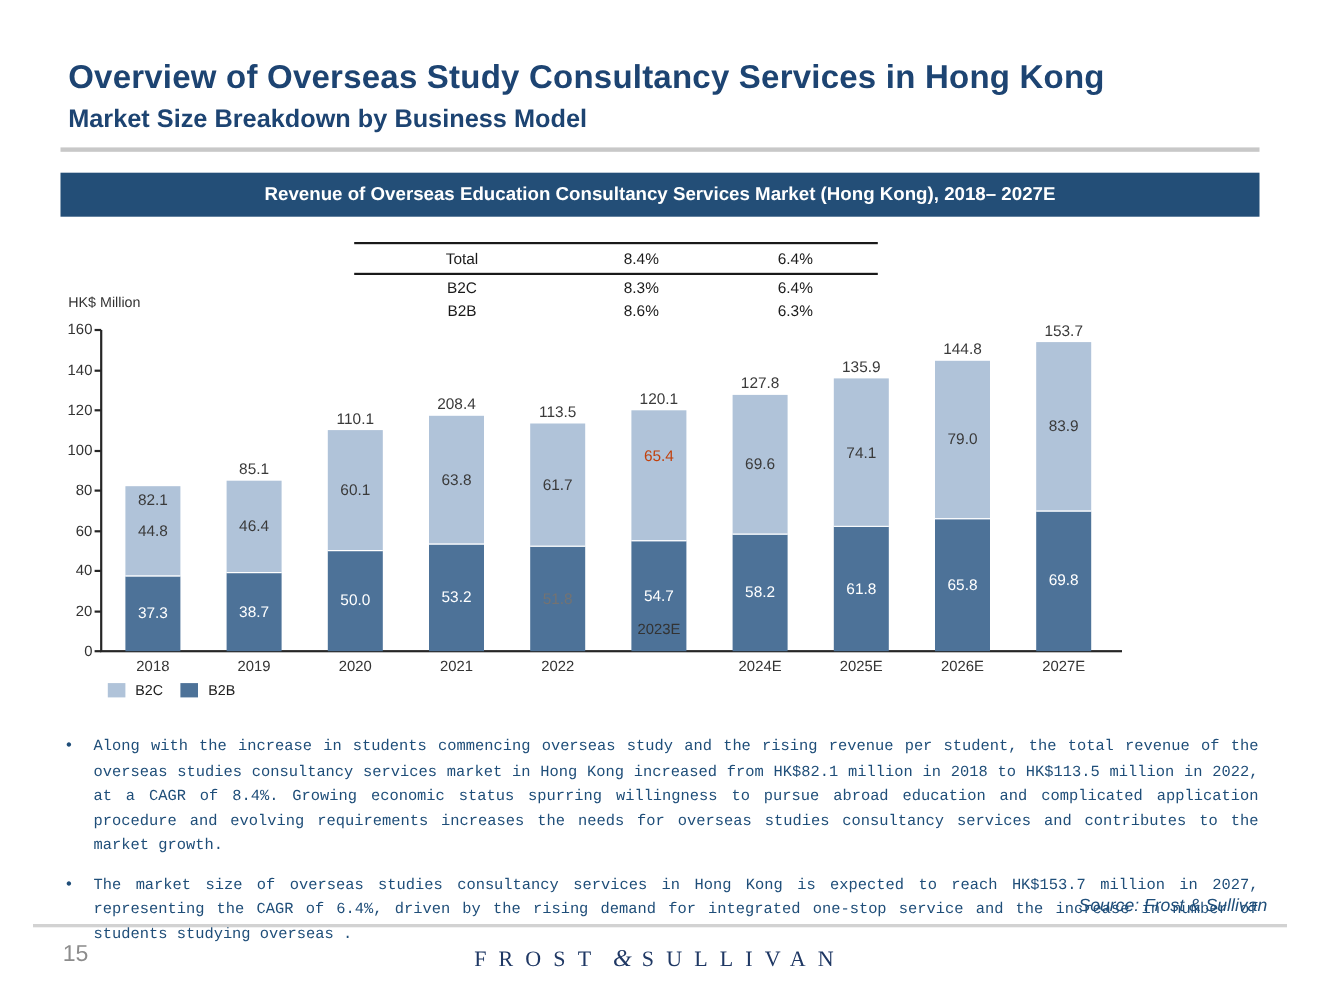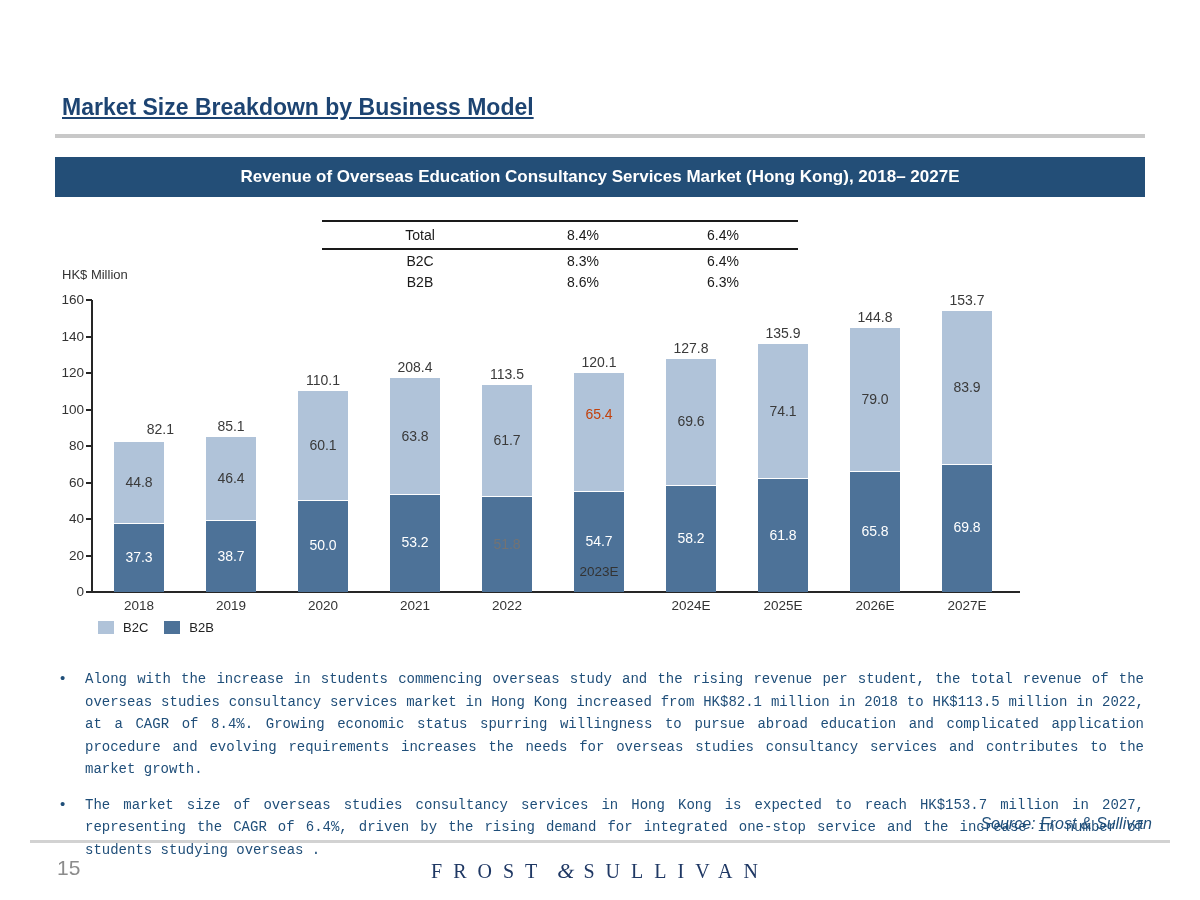--- a/index.html
+++ b/index.html
@@ -13,21 +13,21 @@
     overflow: hidden;
   }
 
   
   .page-title {
     position: absolute; left: 62px; top: 54px; width: 1090px;
     font-size: 30px; font-weight: bold; color: #1d4472; letter-spacing: 0.2px;
   }
   .page-subtitle {
     position: absolute; left: 62px; top: 94px; width: 1090px;
-    font-size: 23px; font-weight: bold; color: #1d4472; text-decoration: underline;
+    font-size: 23px; font-weight: bold; color: #1d4472;
   }
   .header-rule {
     position: absolute; left: 55px; top: 134px; width: 1090px; height: 4px;
     background: #c8c8c8;
   }
   .section-banner {
     position: absolute; left: 55px; top: 157px; width: 1090px; height: 40px;
     background: #234e77; color: #ffffff;
     display: flex; align-items: center; justify-content: center;
     font-size: 17px; font-weight: bold;
@@ -79,20 +79,21 @@
     font-family: "Liberation Serif", serif; color: #1f3864; font-size: 20px;
   }
   .footer-logo .logo-word { letter-spacing: 11px; }
   .footer-logo .logo-amp { font-style: italic; font-size: 22px; padding: 0 9px; letter-spacing: 0; }
 </style>
 </head>
 <body>
 
 <div class="slide">
 
+  <div class="page-title">Overview of Overseas Study Consultancy Services in Hong Kong</div>
   <div class="page-subtitle">Market Size Breakdown by Business Model</div>
   <div class="header-rule"></div>
 
   <div class="section-banner">Revenue of Overseas Education Consultancy Services Market (Hong Kong), 2018– 2027E</div>
 
   <div class="cagr-table">
     <div class="cagr-line"></div>
     <div class="cagr-row cagr-total">
       <span class="c1">Total</span>
       <span class="c2">8.4%</span>
@@ -140,21 +141,21 @@
       <div class="y-tick-label" style="left: 50px; top: 365px;">120</div>
       <div class="y-tick-mark" style="left: 86px; top: 372px;"></div>
       <div class="y-tick-label" style="left: 50px; top: 328.5px;">140</div>
       <div class="y-tick-mark" style="left: 86px; top: 335.5px;"></div>
       <div class="y-tick-label" style="left: 50px; top: 292px;">160</div>
       <div class="y-tick-mark" style="left: 86px; top: 299px;"></div>
       <div class="bar-seg" style="left: 114px; top: 523.928px; width: 50px; height: 68.0725px; background: rgb(77, 114, 152);"></div>
       <div class="bar-seg" style="left: 114px; top: 442.168px; width: 50px; height: 81.76px; background: rgb(176, 195, 217); border-bottom: 1px solid rgb(255, 255, 255);"></div>
       <div class="bar-seg-label" style="left: 104px; top: 548.964px; width: 70px; color: rgb(255, 255, 255);">37.3</div>
       <div class="bar-seg-label" style="left: 104px; top: 474.048px; width: 70px; color: rgb(58, 58, 58);">44.8</div>
-      <div class="bar-total-label" style="left: 104px; top: 421px; width: 70px; text-align: right;">82.1</div>
+      <div class="bar-total-label" style="left: 104px; top: 446px; width: 70px;">82.1</div>
       <div class="x-cat-label" style="left: 99px; top: 598px; width: 80px;">2018</div>
       <div class="bar-seg" style="left: 206px; top: 521.372px; width: 50px; height: 70.6275px; background: rgb(77, 114, 152);"></div>
       <div class="bar-seg" style="left: 206px; top: 436.692px; width: 50px; height: 84.68px; background: rgb(176, 195, 217); border-bottom: 1px solid rgb(255, 255, 255);"></div>
       <div class="bar-seg-label" style="left: 196px; top: 547.686px; width: 70px; color: rgb(255, 255, 255);">38.7</div>
       <div class="bar-seg-label" style="left: 196px; top: 470.032px; width: 70px; color: rgb(58, 58, 58);">46.4</div>
       <div class="bar-total-label" style="left: 196px; top: 417.692px; width: 70px;">85.1</div>
       <div class="x-cat-label" style="left: 191px; top: 598px; width: 80px;">2019</div>
       <div class="bar-seg" style="left: 298px; top: 500.75px; width: 50px; height: 91.25px; background: rgb(77, 114, 152);"></div>
       <div class="bar-seg" style="left: 298px; top: 391.067px; width: 50px; height: 109.683px; background: rgb(176, 195, 217); border-bottom: 1px solid rgb(255, 255, 255);"></div>
       <div class="bar-seg-label" style="left: 288px; top: 537.375px; width: 70px; color: rgb(255, 255, 255);">50.0</div>

